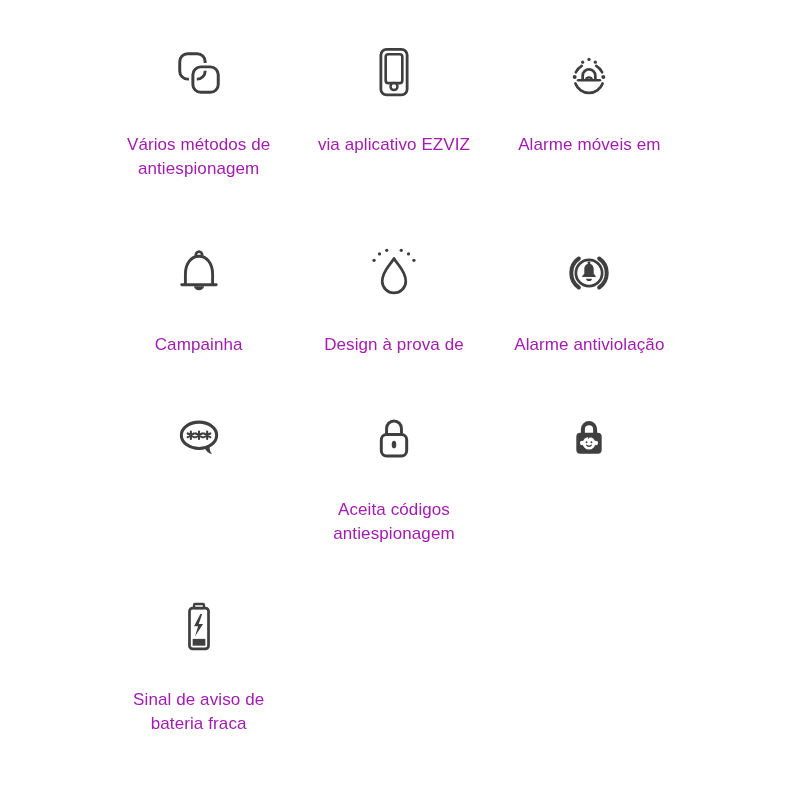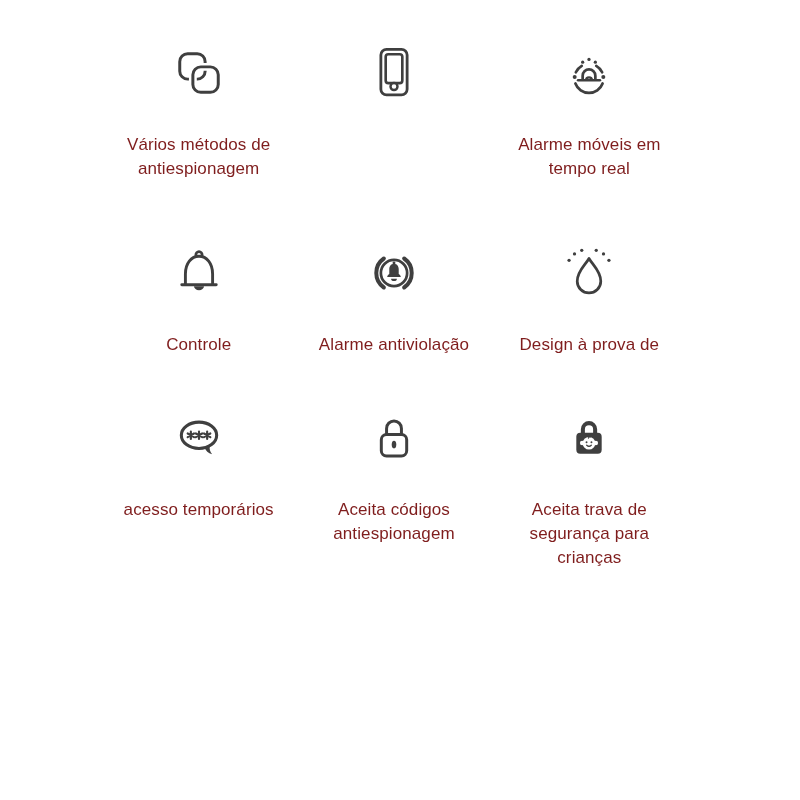--- a/index.html
+++ b/index.html
@@ -21,21 +21,21 @@
   .icon-box{
     height:70px;
     display:flex;
     align-items:center;
     justify-content:center;
   }
   .caption{
     margin-top:25px;
     font-size:17px;
     line-height:24px;
-    color:#7f1d1d;
+    color:#a21caf;
     letter-spacing:0.1px;
   }
   .caption span{display:block;}
 </style>
 </head>
 <body>
 
 <div class="features">
 
   <div class="cell">
@@ -55,20 +55,21 @@
 
   <div class="cell">
     <div class="icon-box">
       <svg width="56" height="56" viewBox="0 0 64 64">
         <rect x="17" y="5" width="30" height="52" rx="6.5" fill="none" stroke="#3f3f3f" stroke-width="3.2"></rect>
         <rect x="22.5" y="10.5" width="19" height="33" rx="3" fill="none" stroke="#3f3f3f" stroke-width="3"></rect>
         <circle cx="32" cy="47.5" r="4" fill="#ffffff" stroke="#3f3f3f" stroke-width="2.8"></circle>
       </svg>
     </div>
     <div class="caption">
+      <span>via aplicativo EZVIZ</span>
       <span></span>
     </div>
   </div>
 
   <div class="cell">
     <div class="icon-box">
       <svg width="58" height="58" viewBox="0 0 64 64">
         <path d="M17,43.5 A16,16 0 0 0 47,43.5" fill="none" stroke="#3f3f3f" stroke-width="3" stroke-linecap="round"></path>
         <path d="M17.5,31.2 A16,16 0 0 1 24,24.1" fill="none" stroke="#3f3f3f" stroke-width="3" stroke-linecap="round"></path>
         <path d="M40,24.1 A16,16 0 0 1 46.5,31.2" fill="none" stroke="#3f3f3f" stroke-width="3" stroke-linecap="round"></path>
@@ -77,54 +78,35 @@
         <circle cx="32" cy="17" r="1.8" fill="#3f3f3f"></circle>
         <circle cx="25" cy="20" r="1.8" fill="#3f3f3f"></circle>
         <circle cx="39" cy="20" r="1.8" fill="#3f3f3f"></circle>
         <path d="M25,40 v-5 a7,7 0 0 1 14,0 v5" fill="none" stroke="#3f3f3f" stroke-width="3" stroke-linejoin="round"></path>
         <path d="M28.8,40 a3.2,3.2 0 0 1 6.4,0" fill="none" stroke="#3f3f3f" stroke-width="2.6"></path>
         <path d="M20,40 h24" fill="none" stroke="#3f3f3f" stroke-width="3" stroke-linecap="round"></path>
       </svg>
     </div>
     <div class="caption">
       <span>Alarme móveis em</span>
-      <span>tempo real</span>
       <span></span>
     </div>
   </div>
 
   <div class="cell">
     <div class="icon-box">
       <svg width="58" height="58" viewBox="0 0 64 64">
         <path d="M28.5,12.5 a3.5,4 0 0 1 7,0" fill="none" stroke="#3f3f3f" stroke-width="3" stroke-linecap="round"></path>
         <path d="M17,45 v-12 c0,-11.5 6.5,-19.5 15,-19.5 s15,8 15,19.5 v12" fill="none" stroke="#3f3f3f" stroke-width="3.2" stroke-linejoin="round"></path>
         <path d="M13,45 h38" fill="none" stroke="#3f3f3f" stroke-width="3.2" stroke-linecap="round"></path>
         <path d="M26.5,46.5 a5.5,4.5 0 0 0 11,0 z" fill="#3f3f3f"></path>
       </svg>
     </div>
     <div class="caption">
-      <span>Controle</span>
-      <span></span>
-      <span></span>
-    </div>
-  </div>
-
-  <div class="cell">
-    <div class="icon-box">
-      <svg width="58" height="58" viewBox="0 0 64 64">
-        <circle cx="32" cy="32" r="14.5" fill="none" stroke="#3f3f3f" stroke-width="3"></circle>
-        <path d="M20.8,16 A19.5,19.5 0 0 0 20.8,48" fill="none" stroke="#3f3f3f" stroke-width="4.4" stroke-linecap="round"></path>
-        <path d="M43.2,16 A19.5,19.5 0 0 1 43.2,48" fill="none" stroke="#3f3f3f" stroke-width="4.4" stroke-linecap="round"></path>
-        <circle cx="32" cy="21" r="1.6" fill="#3f3f3f"></circle>
-        <path d="M24.5,36.5 c0,-1.5 1.2,-2.4 2.3,-3.3 v-5.7 c0,-3.4 2.2,-5.8 5.2,-5.8 s5.2,2.4 5.2,5.8 v5.7 c1.1,0.9 2.3,1.8 2.3,3.3 z" fill="#3f3f3f"></path>
-        <path d="M28.8,38.3 a3.2,2.6 0 0 0 6.4,0 z" fill="#3f3f3f"></path>
-      </svg>
-    </div>
-    <div class="caption">
-      <span>Alarme antiviolação</span>
+      <span>Campainha</span>
       <span></span>
       <span></span>
     </div>
   </div>
 
   <div class="cell">
     <div class="icon-box">
       <svg width="58" height="58" viewBox="0 0 64 64">
         <path d="M32,16 C36,23 45,30 45,41 A13,13 0 0 1 19,41 C19,30 28,23 32,16 z" fill="none" stroke="#3f3f3f" stroke-width="3" stroke-linejoin="round"></path>
         <circle cx="24" cy="7" r="1.8" fill="#3f3f3f"></circle>
@@ -138,31 +120,48 @@
     <div class="caption">
       <span>Design à prova de</span>
       <span></span>
       <span></span>
     </div>
   </div>
 
   <div class="cell">
     <div class="icon-box">
       <svg width="58" height="58" viewBox="0 0 64 64">
+        <circle cx="32" cy="32" r="14.5" fill="none" stroke="#3f3f3f" stroke-width="3"></circle>
+        <path d="M20.8,16 A19.5,19.5 0 0 0 20.8,48" fill="none" stroke="#3f3f3f" stroke-width="4.4" stroke-linecap="round"></path>
+        <path d="M43.2,16 A19.5,19.5 0 0 1 43.2,48" fill="none" stroke="#3f3f3f" stroke-width="4.4" stroke-linecap="round"></path>
+        <circle cx="32" cy="21" r="1.6" fill="#3f3f3f"></circle>
+        <path d="M24.5,36.5 c0,-1.5 1.2,-2.4 2.3,-3.3 v-5.7 c0,-3.4 2.2,-5.8 5.2,-5.8 s5.2,2.4 5.2,5.8 v5.7 c1.1,0.9 2.3,1.8 2.3,3.3 z" fill="#3f3f3f"></path>
+        <path d="M28.8,38.3 a3.2,2.6 0 0 0 6.4,0 z" fill="#3f3f3f"></path>
+      </svg>
+    </div>
+    <div class="caption">
+      <span>Alarme antiviolação</span>
+      <span></span>
+      <span></span>
+    </div>
+  </div>
+
+  <div class="cell">
+    <div class="icon-box">
+      <svg width="58" height="58" viewBox="0 0 64 64">
         <ellipse cx="32" cy="29" rx="19.5" ry="14.5" fill="none" stroke="#3f3f3f" stroke-width="3.4"></ellipse>
         <path d="M38,42.5 c1.5,3.5 4,6.5 8.5,7.5 c-2.5,-3.5 -3,-6 -2.7,-9 z" fill="#3f3f3f"></path>
         <g stroke="#3f3f3f" stroke-width="2.4" stroke-linecap="round">
           <path d="M23,25 v8 M19.5,27 L26.5,31 M26.5,27 L19.5,31"></path>
           <path d="M32,25 v8 M28.5,27 L35.5,31 M35.5,27 L28.5,31"></path>
           <path d="M41,25 v8 M37.5,27 L44.5,31 M44.5,27 L37.5,31"></path>
         </g>
       </svg>
     </div>
     <div class="caption">
-      <span>acesso temporários</span>
       <span></span>
     </div>
   </div>
 
   <div class="cell">
     <div class="icon-box">
       <svg width="56" height="56" viewBox="0 0 64 64">
         <path d="M23.5,28 v-7 a8.5,8.5 0 0 1 17,0 v7" fill="none" stroke="#3f3f3f" stroke-width="3.4"></path>
         <rect x="17.5" y="28" width="29" height="24.5" rx="6" fill="none" stroke="#3f3f3f" stroke-width="3.4"></rect>
         <ellipse cx="32" cy="39.5" rx="2.6" ry="4.4" fill="#3f3f3f"></ellipse>
@@ -182,23 +181,33 @@
         <rect x="17.5" y="26" width="29" height="24" rx="4.5" fill="#3f3f3f"></rect>
         <circle cx="24.2" cy="37.8" r="2.6" fill="#ffffff"></circle>
         <circle cx="39.8" cy="37.8" r="2.6" fill="#ffffff"></circle>
         <circle cx="32" cy="38" r="7.2" fill="#ffffff"></circle>
         <path d="M31.4,32.2 c0.3,-1.2 1.2,-1.8 2.2,-1.6" fill="none" stroke="#3f3f3f" stroke-width="1.4" stroke-linecap="round"></path>
         <circle cx="29.2" cy="36.8" r="1.1" fill="#3f3f3f"></circle>
         <circle cx="34.8" cy="36.8" r="1.1" fill="#3f3f3f"></circle>
         <path d="M29.4,40.3 q2.6,2.4 5.2,0" fill="none" stroke="#3f3f3f" stroke-width="1.5" stroke-linecap="round"></path>
       </svg>
     </div>
-    <div class="caption">
-      <span>Aceita trava de</span>
-      <span>segurança para</span>
-      <span>crianças</span>
-    </div>
-  </div>
-
-
+  </div>
+
+
+  <div class="cell">
+    <div class="icon-box">
+      <svg width="58" height="58" viewBox="0 0 64 64">
+        <rect x="26.5" y="5.5" width="11" height="4.5" rx="1.2" fill="none" stroke="#3f3f3f" stroke-width="2.6"></rect>
+        <rect x="21.5" y="10" width="21" height="45" rx="3.5" fill="none" stroke="#3f3f3f" stroke-width="3"></rect>
+        <path d="M33.5,16.5 L26.5,30 h4.5 L27.5,41.5 L36.5,27.5 h-4.8 L35.5,16.5 z" fill="#3f3f3f"></path>
+        <rect x="25" y="44" width="14" height="7.5" fill="#3f3f3f"></rect>
+      </svg>
+    </div>
+    <div class="caption">
+      <span>Sinal de aviso de</span>
+      <span>bateria fraca</span>
+      <span></span>
+    </div>
+  </div>
 
 
 </div>
 
 </body></html>

